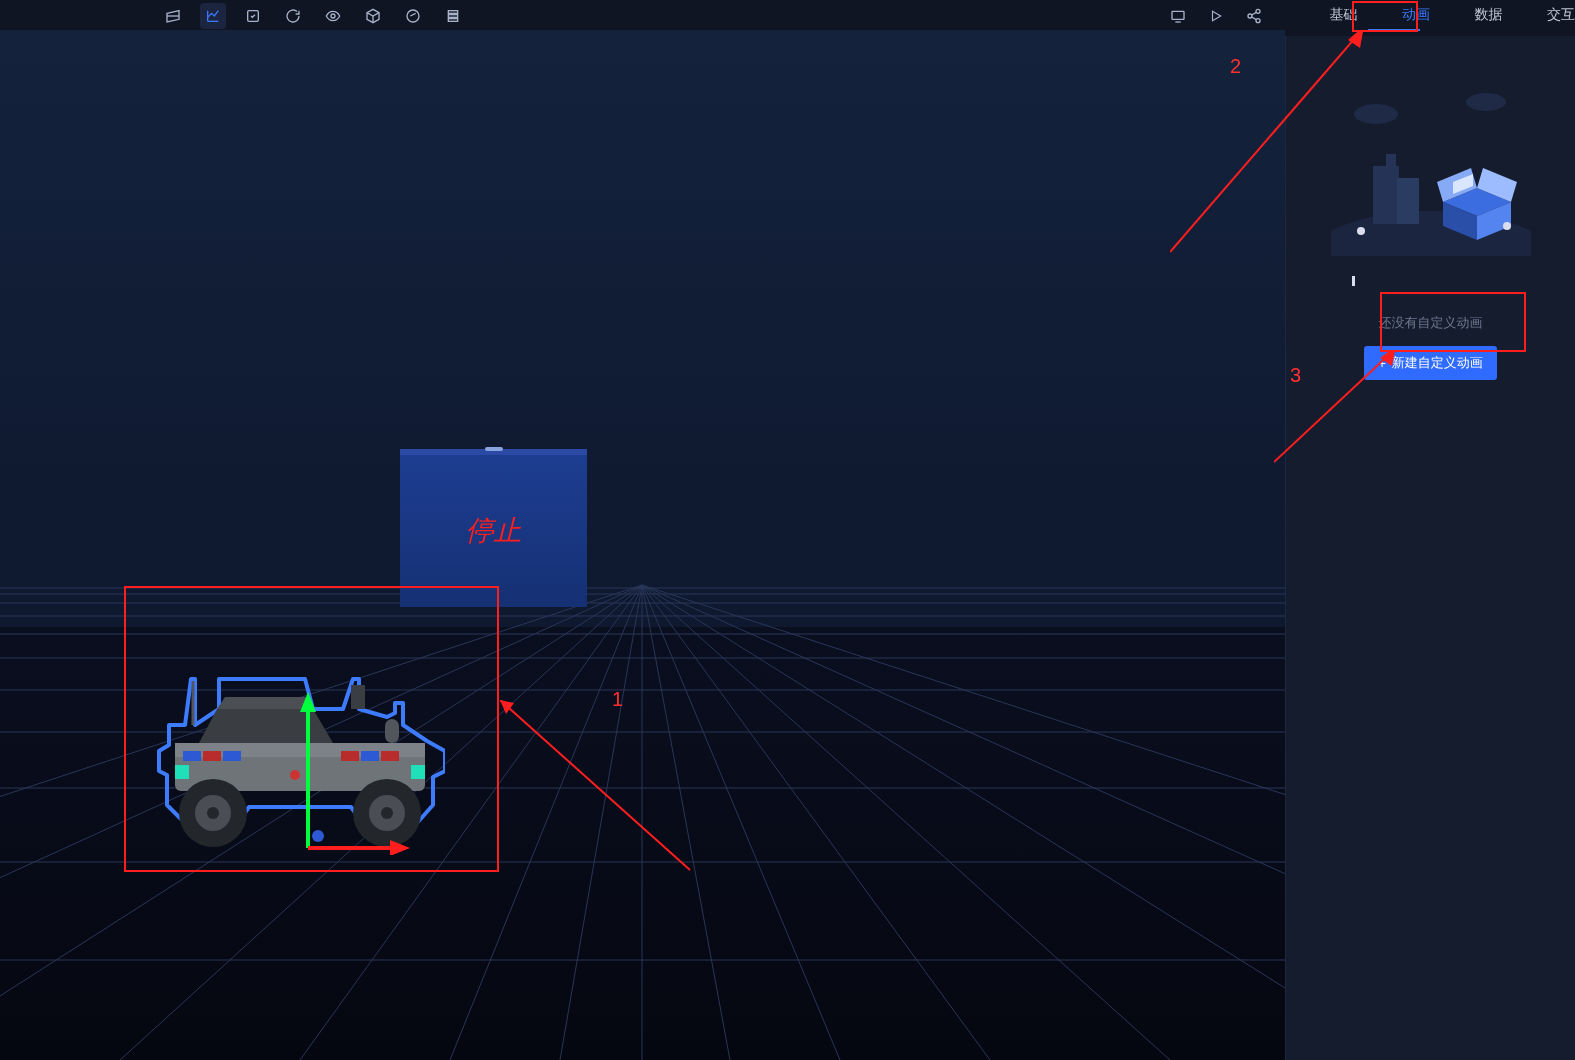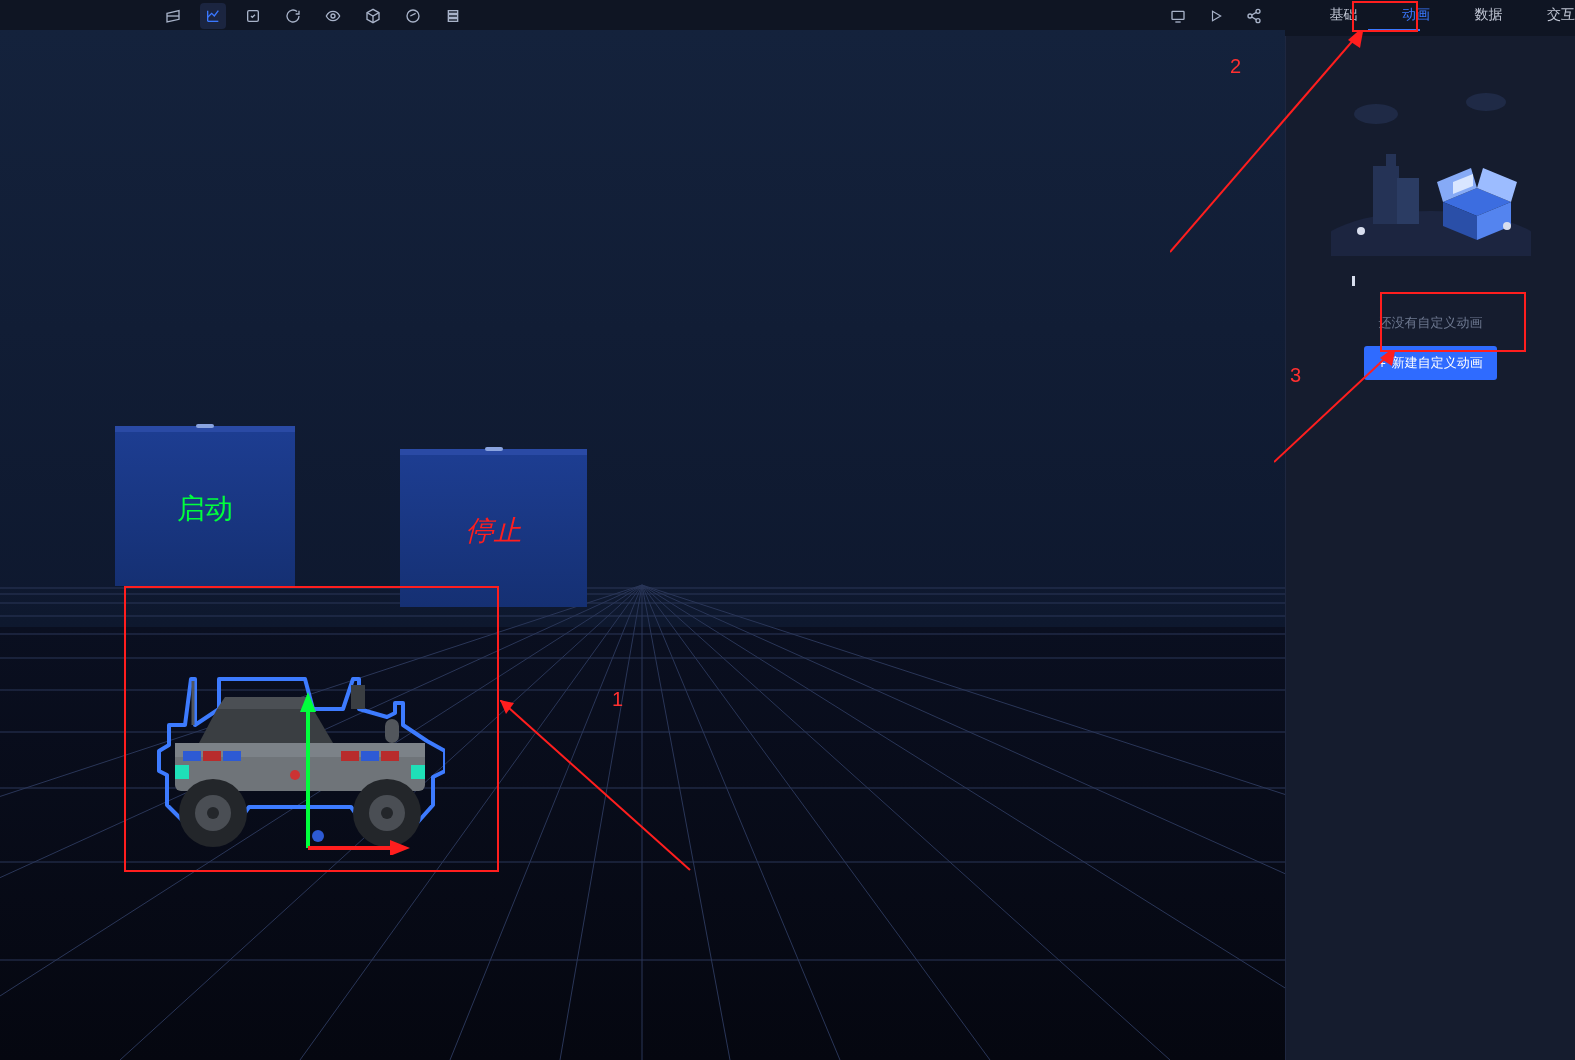--- a/index.html
+++ b/index.html
@@ -362,24 +362,20 @@
       <line x1="642" y1="555" x2="730" y2="1030"></line>
       <line x1="642" y1="555" x2="840" y2="1030"></line>
       <line x1="642" y1="555" x2="990" y2="1030"></line>
       <line x1="642" y1="555" x2="1170" y2="1030"></line>
       <line x1="642" y1="555" x2="1400" y2="1030"></line>
       <line x1="642" y1="555" x2="1700" y2="1030"></line>
       <line x1="642" y1="555" x2="2100" y2="1030"></line>
     </g>
   </svg>
 
-  <div class="panel3d panel-start">
-    <div class="handle"></div>
-    <span>启动</span>
-  </div>
   <div class="panel3d panel-stop">
     <div class="handle"></div>
     <span>停止</span>
   </div>
 
   <div class="vehicle">
     <svg viewBox="0 0 290 215">
 
       <path d="M12 150 L12 120 L4 116 L4 96 L14 90 L14 70 L30 70 L36 24 L40 24 L40 70
                L64 54 L64 24 L150 24 L158 54 L188 54 L198 24 L204 24 L204 54

